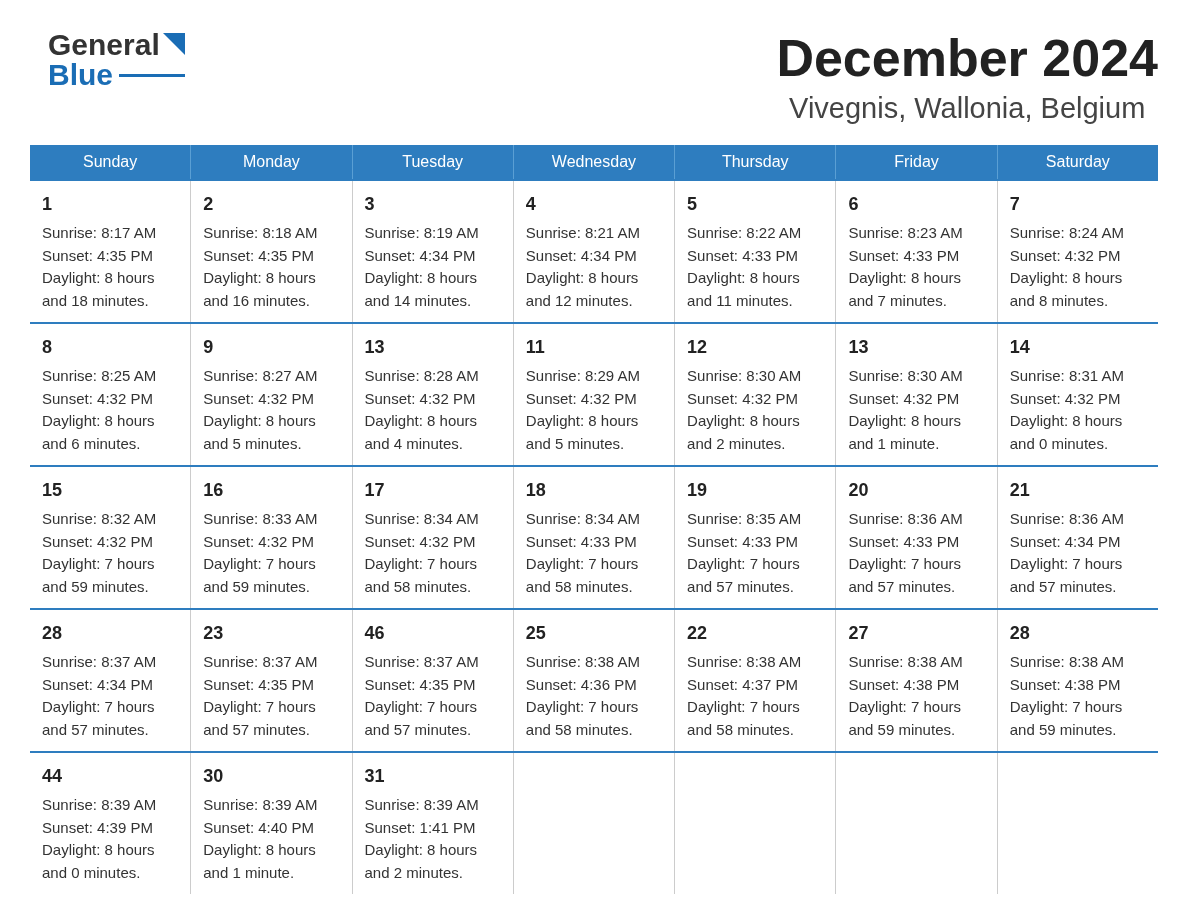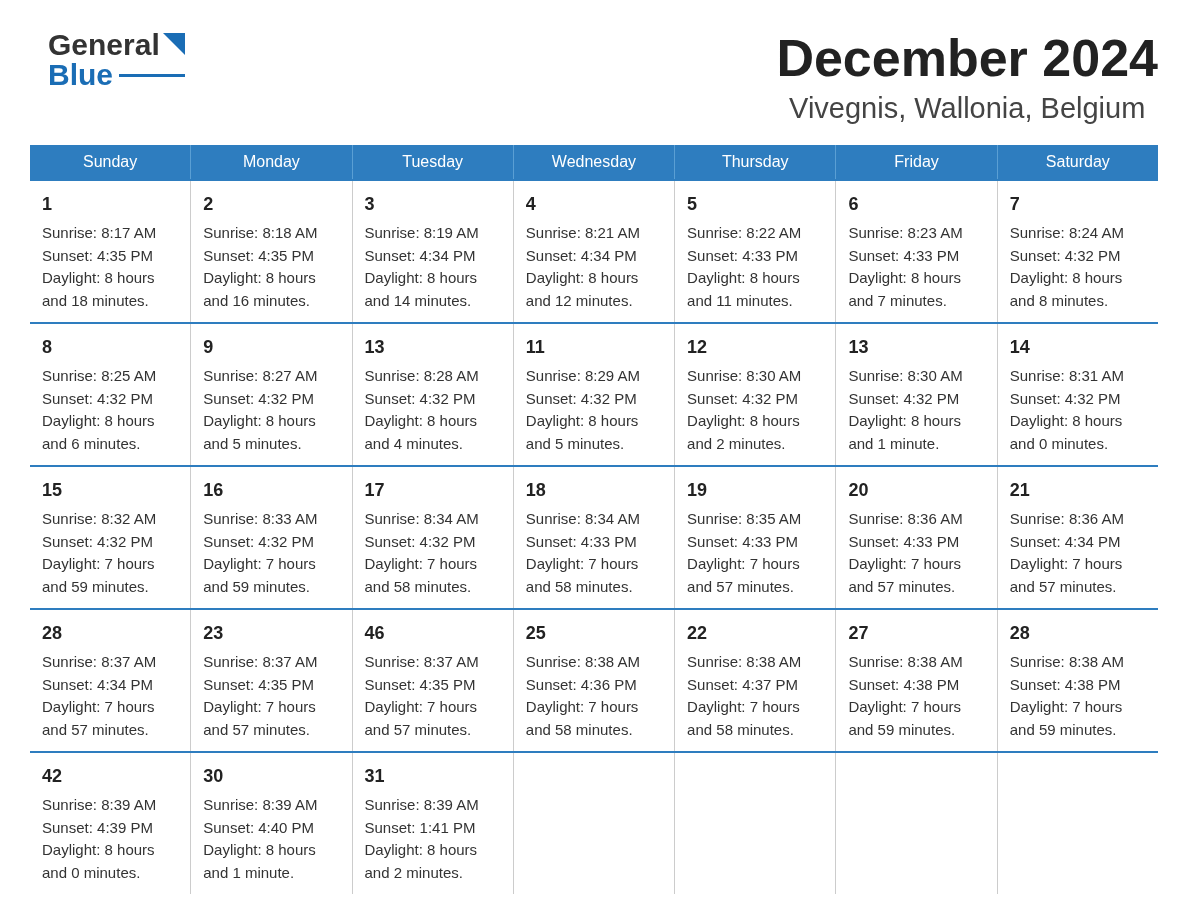--- a/index.html
+++ b/index.html
@@ -388,21 +388,21 @@
           <div class="day-info">
             <div>Sunrise: 8:38 AM</div>
             <div>Sunset: 4:38 PM</div>
             <div>Daylight: 7 hours</div>
             <div> and 59 minutes.</div>
           </div>
         </td>
       </tr>
       <tr>
         <td>
-          <span class="day-number">42</span>
+          <span class="day-number">44</span>
           <div class="day-info">
             <div>Sunrise: 8:39 AM</div>
             <div>Sunset: 4:39 PM</div>
             <div>Daylight: 8 hours</div>
             <div> and 0 minutes.</div>
           </div>
         </td>
         <td>
           <span class="day-number">30</span>
           <div class="day-info">

